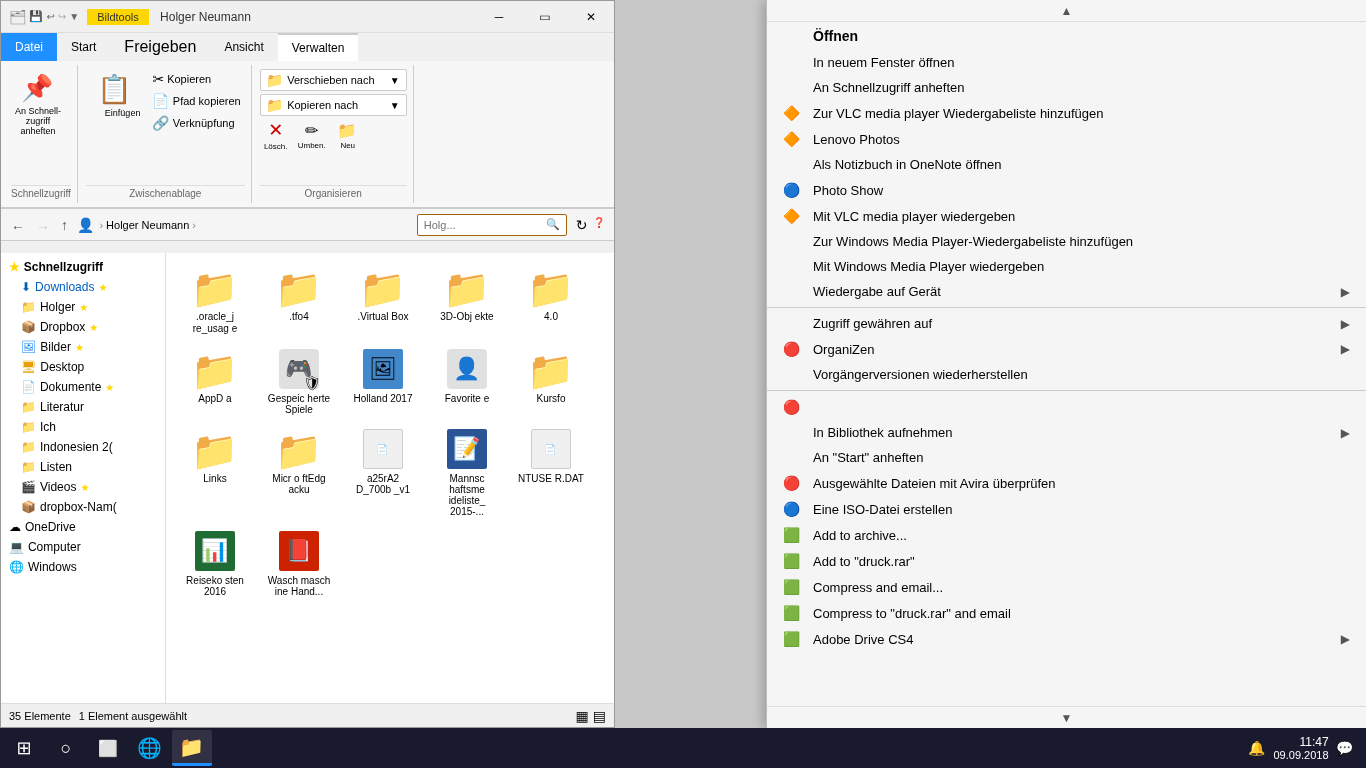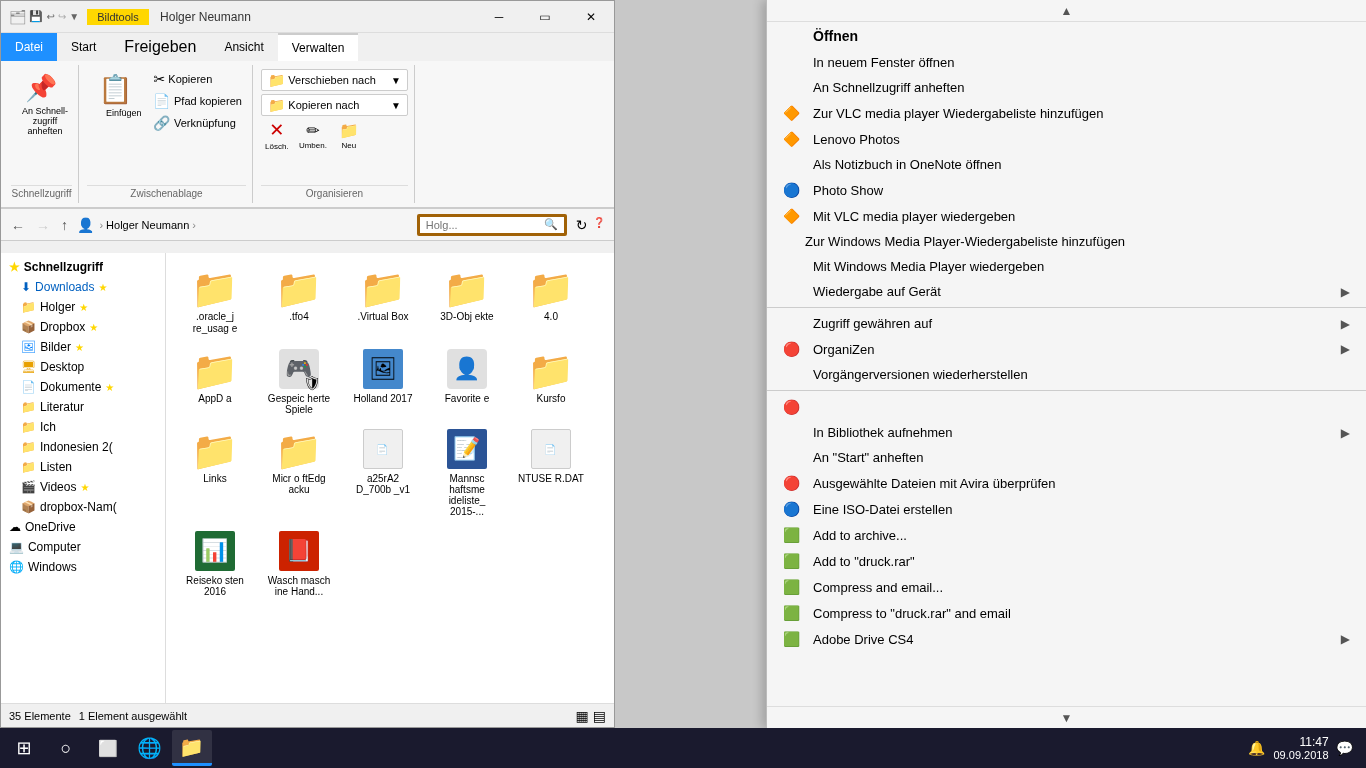--- a/index.html
+++ b/index.html
@@ -38,21 +38,21 @@
     <div style="padding:0 14px;display:flex;align-items:center;cursor:pointer;font-size:12px;">Ansicht</div>
     <div style="background:#fff;padding:0 14px;display:flex;align-items:center;cursor:pointer;font-size:12px;border-top:2px solid #ccc;">Verwalten</div>
   </div>
 
   <div style="height:148px;background:#f7f7f7;border-bottom:2px solid #ccc;display:flex;padding:4px 4px;gap:2px;overflow:hidden;">
 
     <div style="display:flex;flex-direction:column;border-right:1px solid #ccc;padding:4px 6px;min-width:70px;">
       <div style="flex:1;display:flex;align-items:flex-start;">
         <div style="display:flex;flex-direction:column;align-items:center;gap:2px;padding:4px;cursor:pointer;border-radius:3px;">
           <span style="font-size:26px;">📌</span>
-          <span style="font-size:9px;text-align:center;margin-left:7px;">An Schnell-<br>zugriff<br>anheften</span>
+          <span style="font-size:9px;text-align:center;">An Schnell-<br>zugriff<br>anheften</span>
         </div>
       </div>
       <div style="font-size:10px;color:#666;border-top:1px solid #ddd;padding-top:2px;text-align:center;">Schnellzugriff</div>
     </div>
 
     <div style="display:flex;flex-direction:column;border-right:1px solid #ccc;padding:4px 6px;min-width:130px;">
       <div style="flex:1;display:flex;gap:4px;align-items:flex-start;">
         <div style="display:flex;flex-direction:column;align-items:center;gap:2px;padding:4px;cursor:pointer;border-radius:3px;">
           <span style="font-size:28px;">📋</span>
           <span style="font-size:9px;padding-left:15px;">Einfügen</span>
@@ -108,21 +108,21 @@
 
   <div style="height:32px;background:#f5f5f5;border-bottom:1px solid #ccc;display:flex;align-items:center;padding:0 6px;gap:3px;font-size:11px;">
     <span style="font-size:14px;cursor:pointer;color:#555;padding:2px 4px;">←</span>
     <span style="font-size:14px;cursor:pointer;color:#ccc;padding:2px 4px;">→</span>
     <span style="font-size:14px;cursor:pointer;color:#555;padding:2px 4px;">↑</span>
     <span style="font-size:14px;color:#888;padding:2px;">👤</span>
     <span style="color:#888;">›</span>
     <span style="cursor:pointer;">Holger Neumann</span>
     <span style="color:#888;">›</span>
     <div style="flex:1;"></div>
-    <div style="display:flex;align-items:center;gap:3px;background:#fff;border:3px solid #a16207;border-radius:2px;padding:0 6px;height:22px;width:150px;">
+    <div style="display:flex;align-items:center;gap:3px;background:#fff;border:1px solid #a16207;border-radius:2px;padding:0 6px;height:22px;width:150px;">
       <input style="border: none; outline: none; font-size: 11px; width: 100%; color: rgb(136, 136, 136);" placeholder="Holg...">
       <span>🔍</span>
     </div>
     <div style="display:flex;gap:2px;margin-left:4px;">
       <span style="cursor:pointer;font-size:14px;padding:2px;">↻</span>
       <span style="cursor:pointer;font-size:10px;padding:2px;color:#555;">❓</span>
     </div>
   </div>
 
   <div style="position:absolute;top:252px;left:0;width:165px;bottom:24px;background:#fff;border-right:1px solid #ddd;overflow-y:auto;padding:4px 0;">
@@ -358,21 +358,21 @@
     <div style="display:flex;align-items:center;padding:5px 16px;cursor:pointer;font-size:13px;gap:10px;">
       <span style="width:20px;font-size:14px;color:#0060c0;">🔵</span>
       <span>Photo Show</span>
     </div>
 
     <div style="display:flex;align-items:center;padding:5px 16px;cursor:pointer;font-size:13px;gap:10px;">
       <span style="width:20px;font-size:14px;color:#e87000;">🔶</span>
       <span>Mit VLC media player wiedergeben</span>
     </div>
 
-    <div style="display:flex;align-items:center;padding:5px 8px;cursor:pointer;font-size:13px;gap:10px;">
+    <div style="display:flex;align-items:center;padding:5px 16px;cursor:pointer;font-size:13px;gap:10px;">
       <span style="width:20px;"></span>
       <span>Zur Windows Media Player-Wiedergabeliste hinzufügen</span>
     </div>
 
     <div style="display:flex;align-items:center;padding:5px 16px;cursor:pointer;font-size:13px;gap:10px;">
       <span style="width:20px;"></span>
       <span>Mit Windows Media Player wiedergeben</span>
     </div>
 
     <div style="display:flex;align-items:center;padding:5px 16px;cursor:pointer;font-size:13px;gap:10px;position:relative;">

